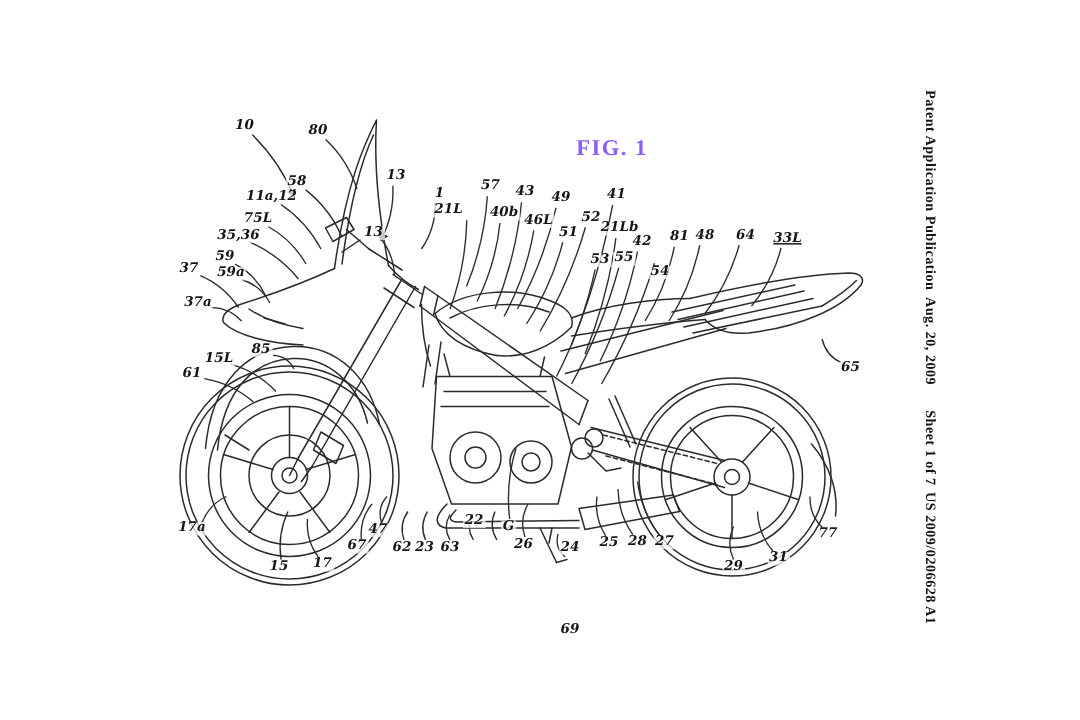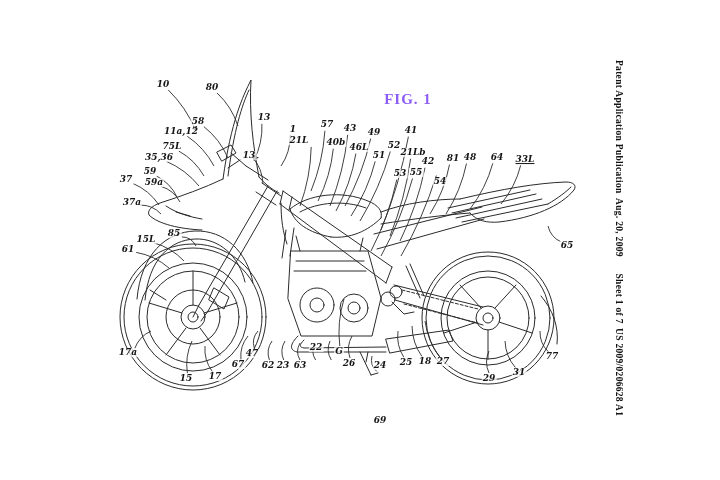--- a/index.html
+++ b/index.html
@@ -241,21 +241,21 @@
       <div class="ref" style="left: 252px; top: 354px;">47</div>
       <div class="ref" style="left: 268px; top: 366px;">62</div>
       <div class="ref" style="left: 283px; top: 366px;">23</div>
       <div class="ref" style="left: 300px; top: 366px;">63</div>
       <div class="ref" style="left: 316px; top: 348px; text-align: center;">22</div>
       <div class="ref" style="left: 332px; top: 366px; margin-left: 48px;">24</div>
       <div class="ref" style="left: 339px; top: 352px;">G</div>
       <div class="ref" style="left: 349px; top: 364px;">26</div>
       <div class="ref" style="left: 380px; top: 377px; margin-top: 44px;">69</div>
       <div class="ref" style="left: 406px; top: 363px;">25</div>
-      <div class="ref" style="left: 425px; top: 362px;">18</div>
+      <div class="ref" style="left: 425px; top: 362px;">28</div>
       <div class="ref" style="left: 443px; top: 362px;">27</div>
       <div class="ref" style="left: 489px; top: 379px;">29</div>
       <div class="ref" style="left: 519px; top: 373px;">31</div>
       <div class="ref" style="left: 552px; top: 357px;">77</div>
     </div>
 
   <div id="hdr-pub" class="vhdr">Patent Application Publication</div>
   <div id="hdr-date" class="vhdr">
     <span>Aug. 20, 2009</span><span class="gap"></span>
     <span>Sheet 1 of 7</span>

